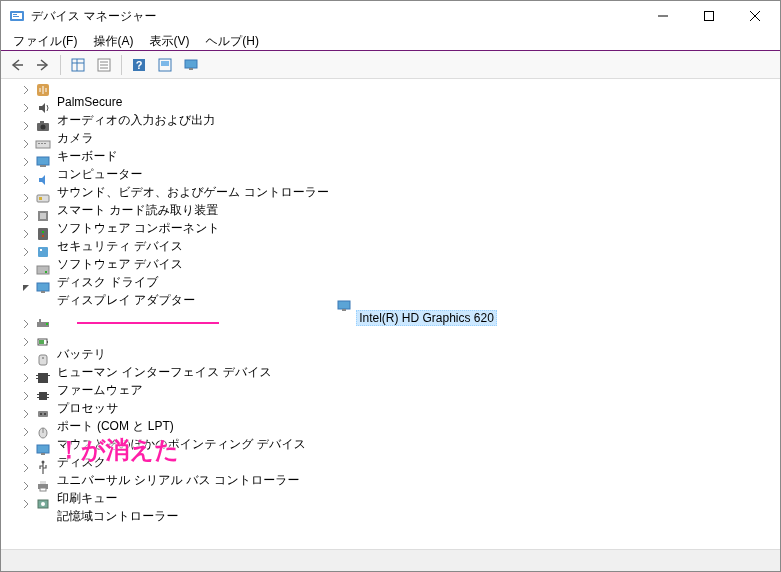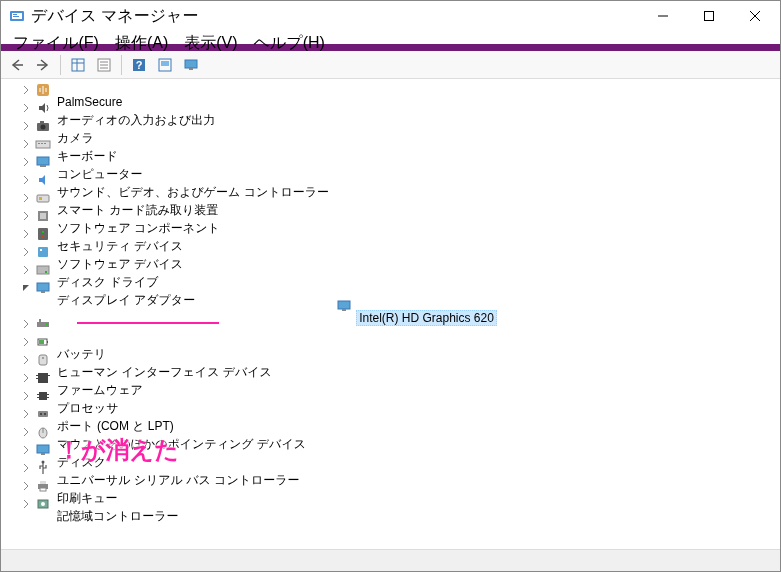--- a/index.html
+++ b/index.html
@@ -1,22 +1,22 @@
 <!DOCTYPE html>
 <html><head>
 <meta charset="utf-8">
 <style>
 * { box-sizing: border-box; margin: 0; padding: 0; }
 body { font-family: "Yu Gothic UI", "Meiryo", sans-serif; font-size: 12px; background: #fff; width: 781px; height: 572px; overflow: hidden; border: 1px solid #888; }
 .titlebar { height: 30px; display: flex; align-items: center; padding: 0 2px 0 8px; background: #fff; }
 .titlebar-icon { width: 16px; height: 16px; margin-right: 6px; }
-.titlebar-text { flex: 1; font-size: 16px; }
+.titlebar-text { flex: 1; font-size: 12px; }
 .winbtns { display: flex; }
 .winbtn { width: 46px; height: 30px; display: flex; align-items: center; justify-content: center; font-family: "Segoe MDL2 Assets", sans-serif; font-size: 10px; }
-.menubar { height: 20px; display: flex; padding: 0 4px; font-size: 16px; border-bottom: 7px solid #701a75; }
+.menubar { height: 20px; display: flex; padding: 0 4px; font-size: 12px; border-bottom: 1px solid #701a75; }
 .menuitem { padding: 2px 8px; }
 .toolbar { height: 28px; display: flex; align-items: center; padding: 0 4px; gap: 2px; border-bottom: 1px solid #ddd; background: #f8f8f8; }
 .toolbtn { width: 24px; height: 24px; display: flex; align-items: center; justify-content: center; border: 1px solid transparent; }
 .toolsep { width: 1px; height: 20px; background: #ccc; margin: 0 3px; }
 .content { position: relative; height: 470px; overflow-y: scroll; background: #fff; padding: 2px 0; }
 .tree { list-style: none; }
 .node { display: flex; align-items: center; height: 18px; padding-left: 0; white-space: nowrap; }
 .node.selected .label { background: #cce8ff; border: 1px dotted #99d1ff; padding: 0 2px; }
 .expander { width: 14px; height: 14px; display: flex; align-items: center; justify-content: center; margin-right: 2px; color: #555; font-size: 10px; cursor: pointer; }
 .expander.none { visibility: hidden; }

